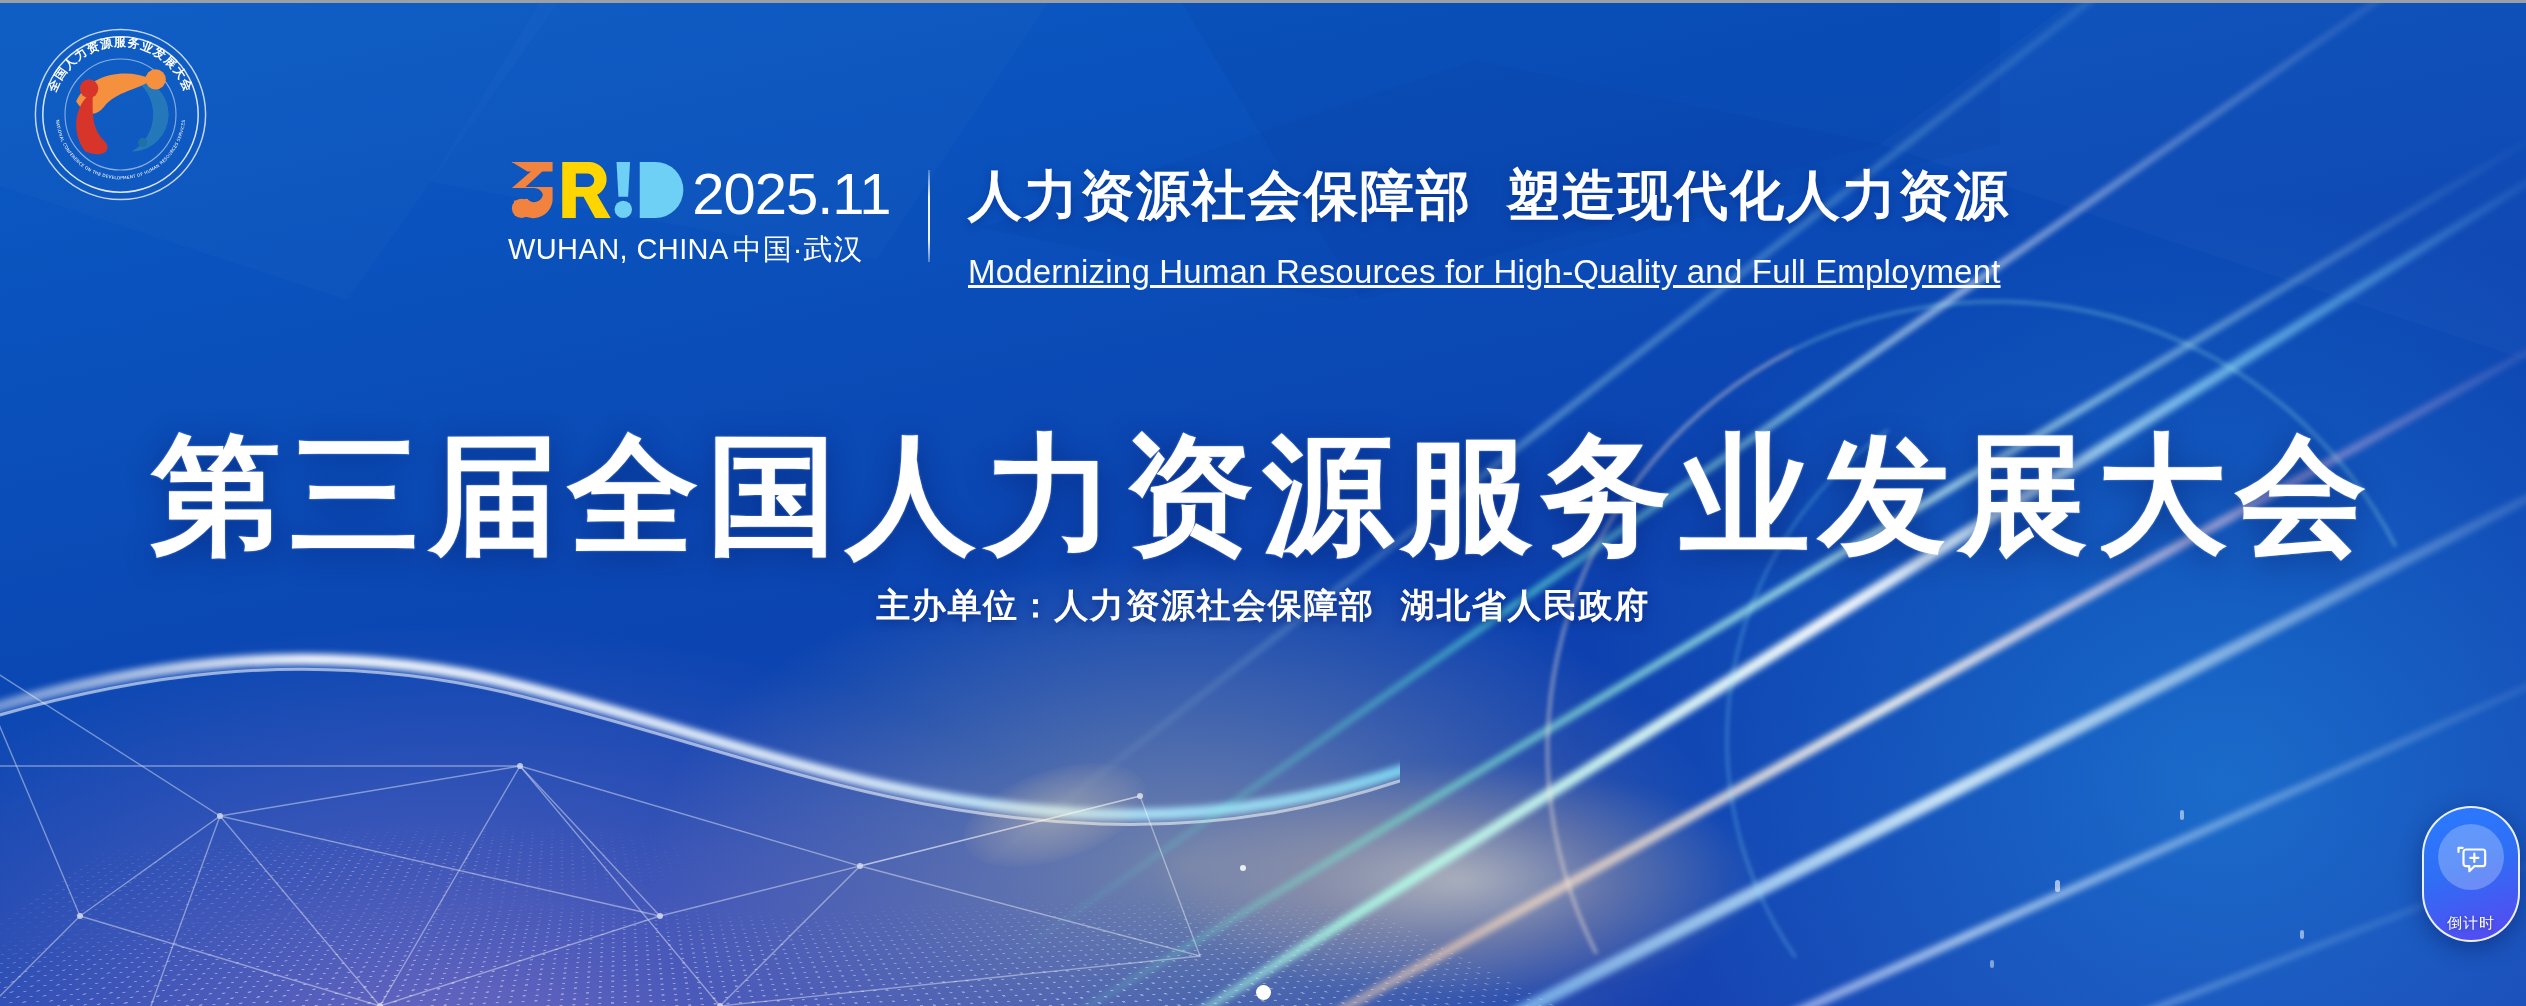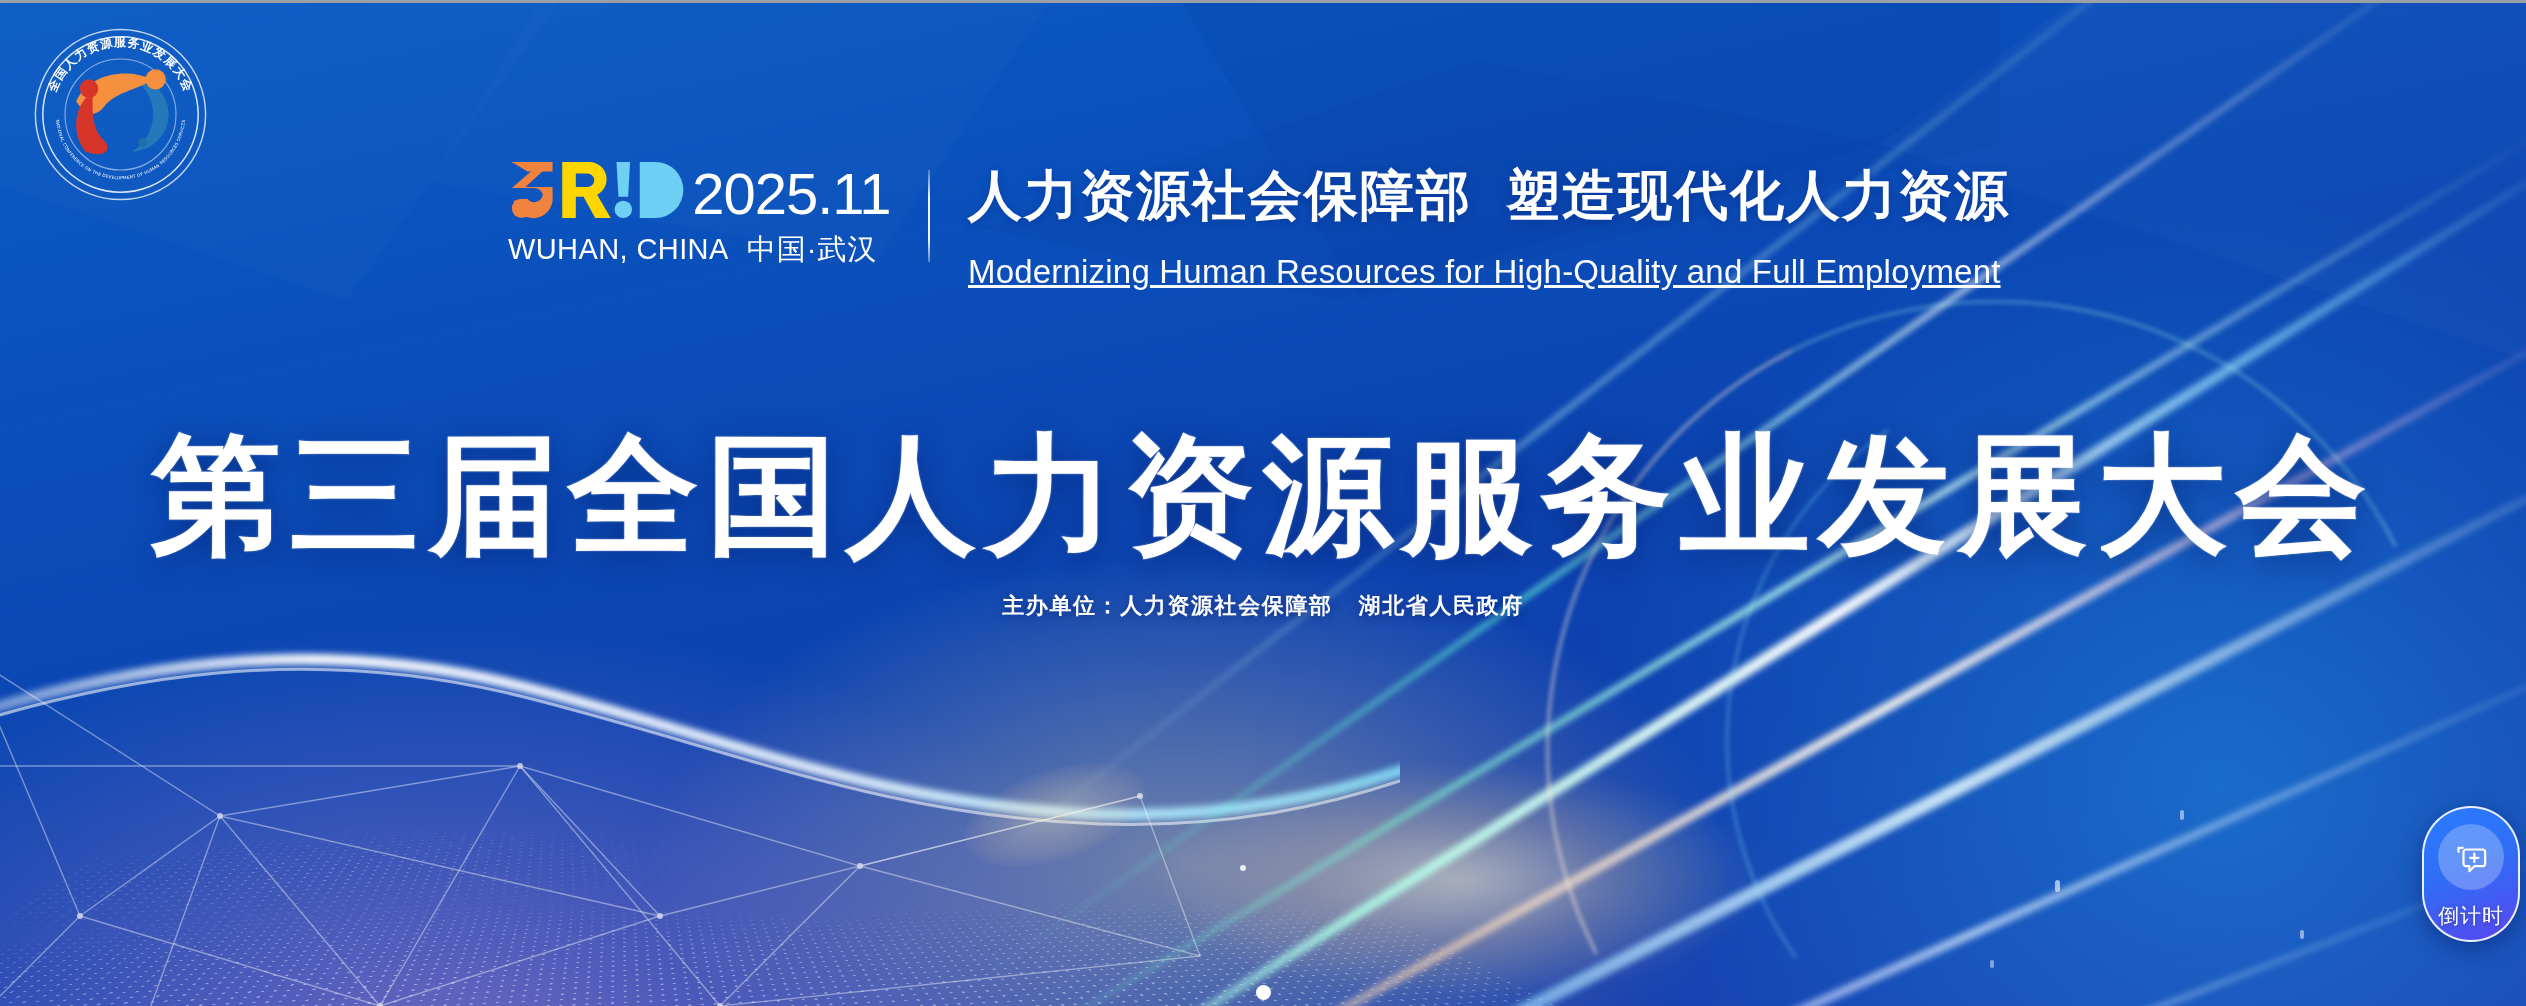--- a/index.html
+++ b/index.html
@@ -135,21 +135,21 @@
   .logo-3rd{display:flex; align-items:flex-end; height:62px;}
   .logo-3rd svg{height:62px;display:block;}
   .logo-year{
     color:#fff; font-size:58px; font-weight:400; letter-spacing:-1px;
     line-height:.92; margin-left:2px; font-family:"Liberation Sans",sans-serif;
   }
   .logo-city{
     margin-top:10px; color:#fff; font-size:29px; font-weight:400; letter-spacing:.4px;
     white-space:nowrap;
   }
-  .logo-city .cn{margin-left:18px; letter-spacing:1px;}
+  .logo-city .cn{margin-left:4px; letter-spacing:1px;}
 
   .divider{
     position:absolute; left:928px; top:170px; width:2px; height:92px;
     background:linear-gradient(180deg,rgba(255,255,255,.25),rgba(255,255,255,.95) 30%,rgba(255,255,255,.95) 75%,rgba(255,255,255,.3));
   }
 
   .tagline{position:absolute; left:968px; top:160px;}
   .tagline-cn{
     color:#fff; font-size:54px; font-weight:700; letter-spacing:2px; white-space:nowrap;
     text-shadow:0 2px 10px rgba(0,30,110,.35);
@@ -165,21 +165,21 @@
   .title-cn{
     color:#fff; font-size:130px; font-weight:700; letter-spacing:9px;
     line-height:1.06; white-space:nowrap;
     text-shadow:0 6px 30px rgba(0,20,90,.45), 0 0 2px rgba(255,255,255,.6);
   }
   .title-en{
     margin-top:14px; color:#fff; font-size:40px; font-weight:400; letter-spacing:1.6px;
     white-space:nowrap; text-shadow:0 2px 12px rgba(0,20,90,.5);
   }
   .organizer{
-    margin-top:26px; color:#fff; font-size:22px; font-weight:700; letter-spacing:1.6px;
+    margin-top:18px; color:#fff; font-size:34px; font-weight:700; letter-spacing:1.6px;
     white-space:nowrap; text-shadow:0 2px 10px rgba(0,20,90,.5);
   }
   .organizer .sp{display:inline-block;width:26px;}
 
   
   .fab{
     position:absolute; right:6px; top:806px; width:98px; height:136px; z-index:50;
     border-radius:49px;
     background:linear-gradient(160deg,#2a7bff 0%,#2f6ef5 45%,#5a46f0 100%);
     border:2px solid rgba(255,255,255,.9);
@@ -188,21 +188,21 @@
     box-shadow:0 6px 22px rgba(5,25,90,.45);
     cursor:pointer;
   }
   .fab-iconwrap{
     width:66px;height:66px;border-radius:50%;
     background:rgba(255,255,255,.26);
     display:flex;align-items:center;justify-content:center;
   }
   .fab-iconwrap svg{width:40px;height:40px;display:block;}
   .fab-label{
-    margin-top:12px; color:#fff; font-size:21px; font-weight:400; letter-spacing:1px;
+    margin-top:24px; color:#fff; font-size:15px; font-weight:400; letter-spacing:1px;
     text-shadow:0 1px 4px rgba(0,0,0,.3);
   }
 
   
   .indicators{
     position:absolute; left:0; bottom:6px; width:100%; z-index:50;
     display:flex; justify-content:center; gap:14px;
   }
   .dot{width:15px;height:15px;border-radius:50%;background:#fff;cursor:pointer;}
 </style>

